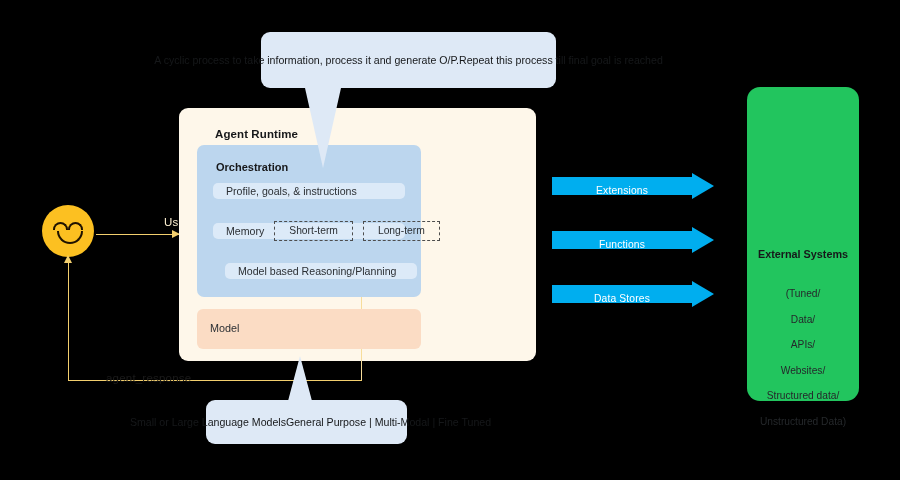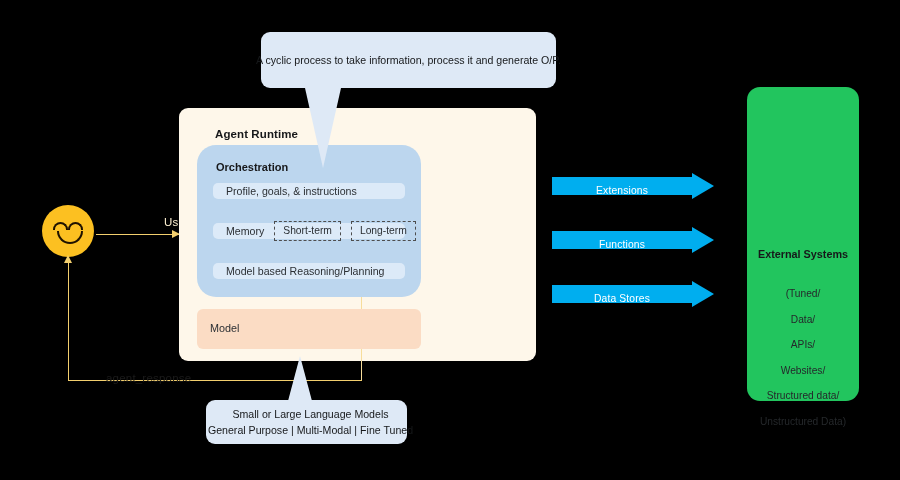--- a/index.html
+++ b/index.html
@@ -62,39 +62,39 @@
     position:absolute;left:179px;top:108px;width:357px;height:253px;
     background:#FEF7EA;border-radius:9px;
   }
   .runtime-title{
     position:absolute;left:36px;top:20px;
     font-size:11.5px;font-weight:bold;color:#17181a;letter-spacing:.1px;
   }
 
   .orchestration{
     position:absolute;left:197px;top:145px;width:224px;height:152px;
-    background:#BCD6EE;border-radius:19px;
+    background:#BCD6EE;border-radius:7px;
   }
   .orchestration-title{
     position:absolute;left:19px;top:16px;
     font-size:11px;font-weight:bold;color:#17181a;
   }
   .orow{
     position:absolute;left:16px;width:192px;height:16px;
     background:#DCEAF8;border-radius:5px;
     display:flex;align-items:center;
   }
   .orow span.lbl{
     font-size:10.6px;color:#2b2f33;padding-left:13px;white-space:nowrap;
   }
   .orow.r1{top:38px;}
   .orow.r2{top:78px;}
-  .orow.r3{top:118px;}
+  .orow.r3{top:118px;margin-left:12px;}
   .dashbox{
-    margin-left:10px;padding:3px 8px;
+    margin-left:10px;padding:3px 14px;
     border:1px dashed #4d4d4d;
     font-size:10.3px;color:#2b2f33;white-space:nowrap;
     line-height:1.1;
   }
 
   .model{
     position:absolute;left:197px;top:309px;width:224px;height:40px;
     background:#FBDCC4;border-radius:6px;
   }
   .model .lbl{
@@ -105,21 +105,21 @@
     position:absolute;left:432px;top:146px;width:96px;height:203px;
     background:#FCEFCB;border-radius:7px;
   }
   .tools .lbl{
     position:absolute;left:13px;top:15px;font-size:11px;color:#2b2f33;
   }
 
   
   .bubble{
     position:absolute;background:#DEE9F6;border-radius:9px;
-    display:flex;flex-direction:column;align-items:center;justify-content:center;
+    display:flex;flex-direction:row;align-items:center;justify-content:center;
     text-align:center;color:#16181a;
   }
   .bubble .line{font-size:10.6px;line-height:1.55;white-space:nowrap;}
   .bubble-top{left:261px;top:32px;width:295px;height:56px;}
   .bubble-bottom{left:206px;top:400px;width:193px;height:44px;padding-left:8px;}
 
   .tail{position:absolute;width:0;height:0;}
   .tail-top{
     left:305px;top:88px;
     border-left:18px solid transparent;
@@ -216,20 +216,21 @@
   </div>
 
   <div class="model">
     <div class="lbl">Model</div>
   </div>
 
 
   <div class="tail tail-top"></div>
   <div class="bubble bubble-top">
     <div class="line">A cyclic process to take information, process it and generate O/P.</div>
+    <div class="line">Repeat this process till final goal is reached</div>
   </div>
 
   <div class="tail tail-bottom"></div>
   <div class="bubble bubble-bottom">
     <div class="line">Small or Large Language Models</div>
     <div class="line">General Purpose | Multi-Modal | Fine Tuned</div>
   </div>
 
   <div class="cyan-arrow ca1">
     <div class="shaft"></div>

